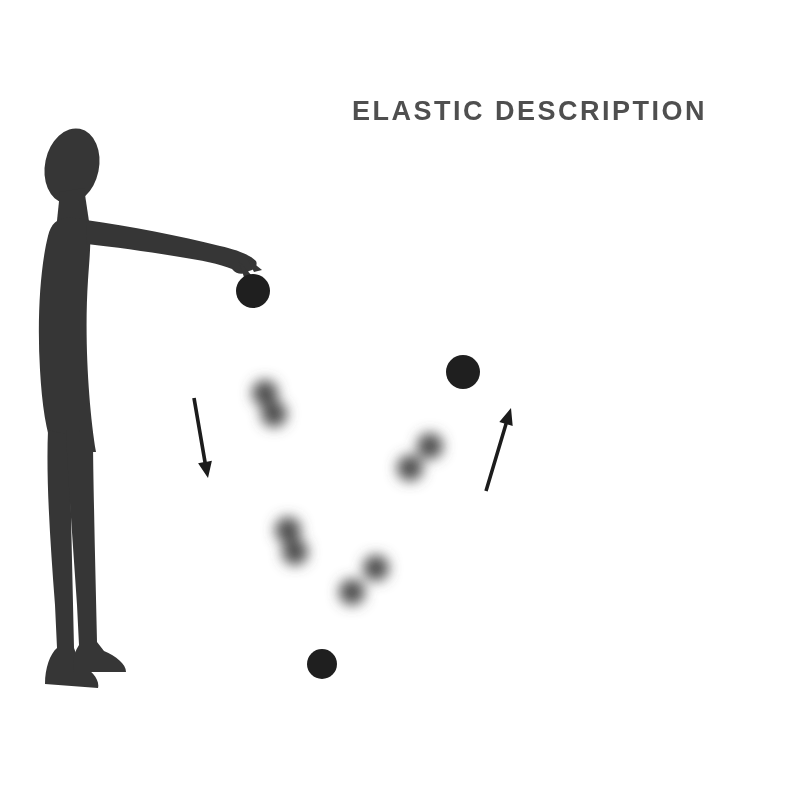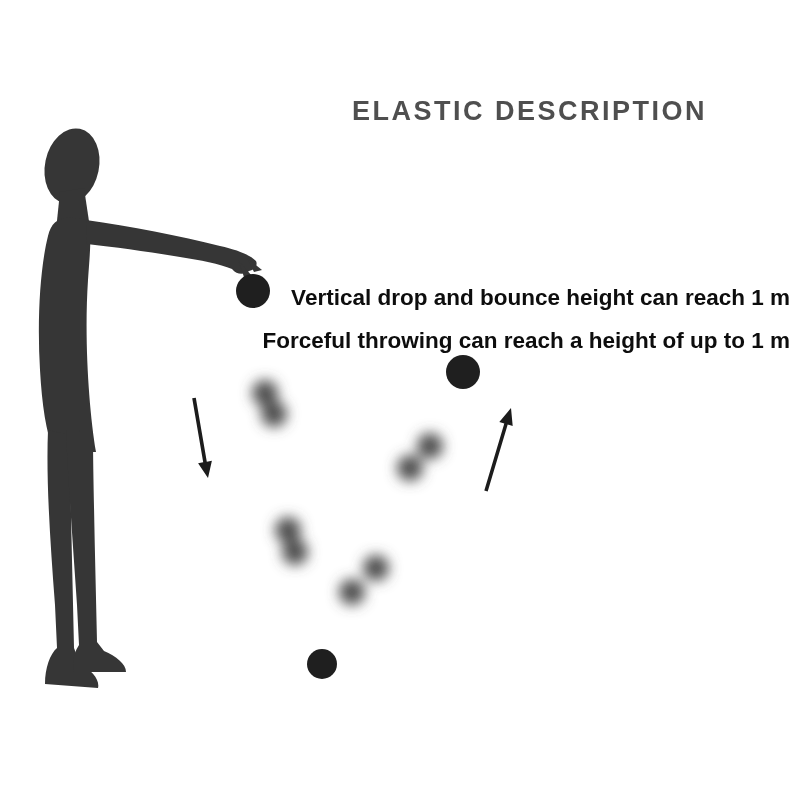--- a/index.html
+++ b/index.html
@@ -35,24 +35,20 @@
     left:0;top:0;
   }
 </style>
 </head>
 <body>
 
 <div class="canvas">
 
   <div class="title">ELASTIC DESCRIPTION</div>
 
-  <div class="captions">
-    <div>Vertical drop and bounce height can reach 1 m</div>
-    <div>Forceful throwing can reach a height of up to 1 m</div>
-  </div>
 
   <svg class="scene" width="800" height="800" viewBox="0 0 800 800">
     <defs>
       <filter id="motionBlur" x="-80%" y="-80%" width="260%" height="260%">
         <feGaussianBlur stdDeviation="6.5"></feGaussianBlur>
       </filter>
     </defs>
 
     <g fill="#363636">
       <ellipse cx="72" cy="166" rx="27" ry="38" transform="rotate(12 72 166)"></ellipse>

